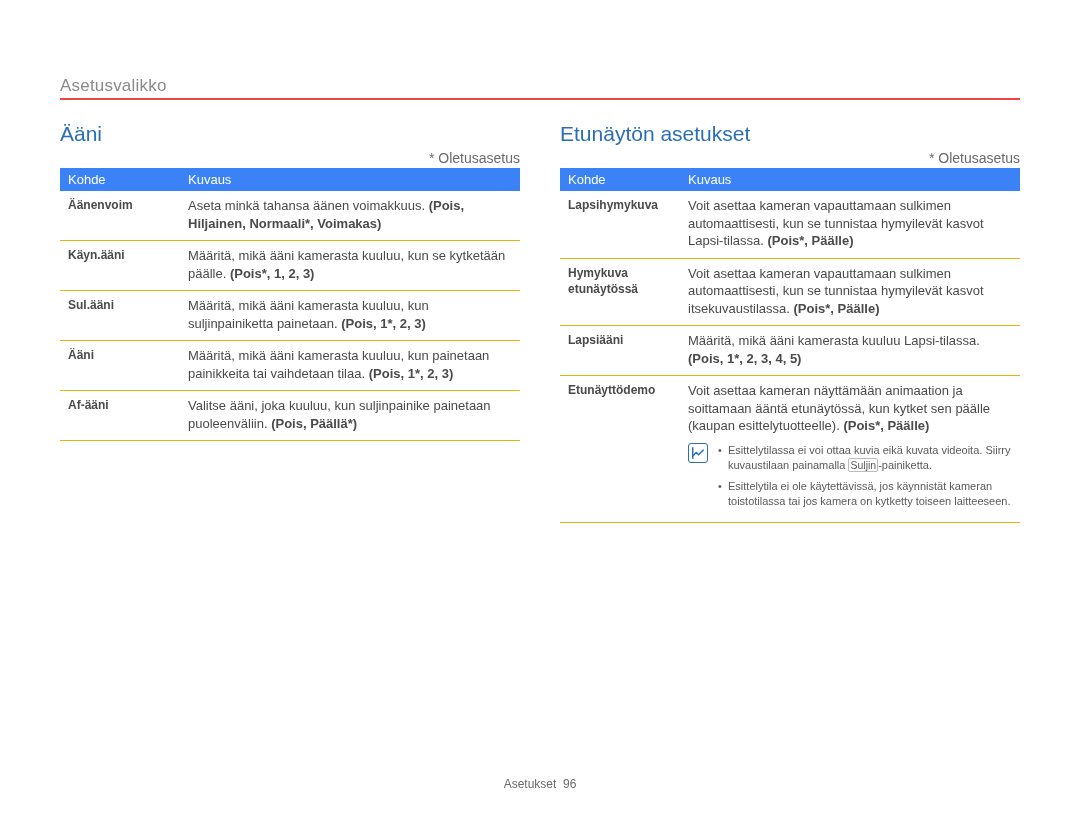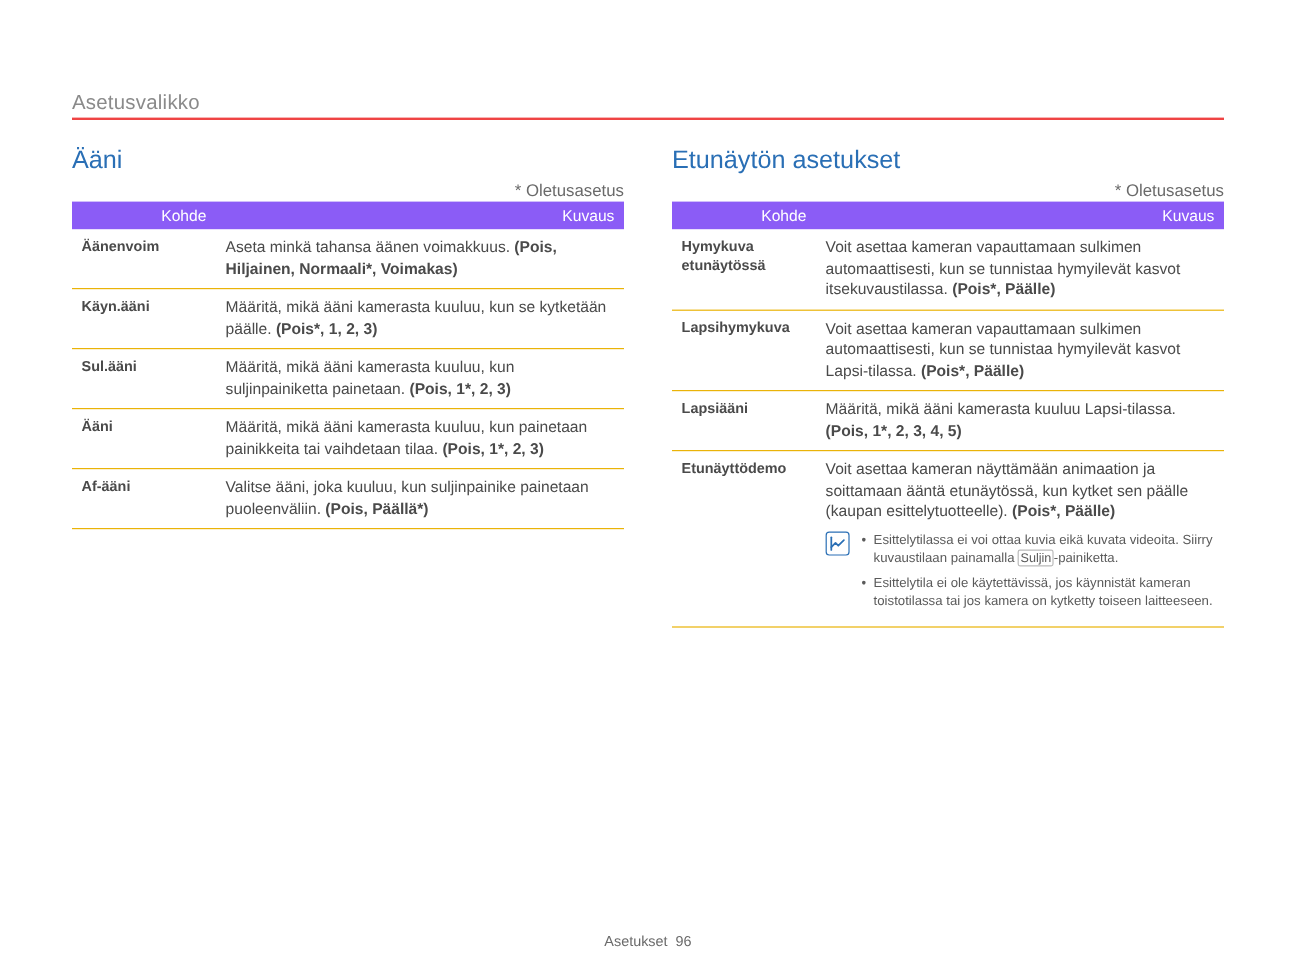--- a/index.html
+++ b/index.html
@@ -41,23 +41,23 @@
     font-size: 14px;
     color: #6a6a6a;
     margin-bottom: 2px;
   }
   table {
     width: 100%;
     border-collapse: collapse;
     font-size: 13px;
   }
   th {
-    background: #8b5cf6;
+    background: #3b82f6;
     color: #fff;
-    text-align: right;
+    text-align: left;
     font-weight: 400;
     padding: 4px 8px;
     font-size: 13px;
   }
   th.col-kohde { width: 120px; }
   td {
     padding: 6px 8px 8px 8px;
     vertical-align: top;
     border-bottom: 1px solid #eab308;
     line-height: 1.35;
@@ -166,26 +166,26 @@
       <div class="default-note">* Oletusasetus</div>
       <table>
         <thead>
           <tr>
             <th class="col-kohde">Kohde</th>
             <th>Kuvaus</th>
           </tr>
         </thead>
         <tbody>
           <tr>
+            <td class="label">Lapsihymykuva</td>
+            <td><span>Voit asettaa kameran vapauttamaan sulkimen automaattisesti, kun se tunnistaa hymyilevät kasvot Lapsi-tilassa. </span><span class="bold">(Pois*, Päälle)</span></td>
+          </tr>
+          <tr>
             <td class="label">Hymykuva etunäytössä</td>
             <td><span>Voit asettaa kameran vapauttamaan sulkimen automaattisesti, kun se tunnistaa hymyilevät kasvot itsekuvaustilassa. </span><span class="bold">(Pois*, Päälle)</span></td>
-          </tr>
-          <tr>
-            <td class="label">Lapsihymykuva</td>
-            <td><span>Voit asettaa kameran vapauttamaan sulkimen automaattisesti, kun se tunnistaa hymyilevät kasvot Lapsi-tilassa. </span><span class="bold">(Pois*, Päälle)</span></td>
           </tr>
           <tr>
             <td class="label">Lapsiääni</td>
             <td><span>Määritä, mikä ääni kamerasta kuuluu Lapsi-tilassa. </span><span class="bold">(Pois, 1*, 2, 3, 4, 5)</span></td>
           </tr>
           <tr>
             <td class="label">Etunäyttödemo</td>
             <td>
               <span>Voit asettaa kameran näyttämään animaation ja soittamaan ääntä etunäytössä, kun kytket sen päälle (kaupan esittelytuotteelle). </span><span class="bold">(Pois*, Päälle)</span>
               <div class="note-block">

